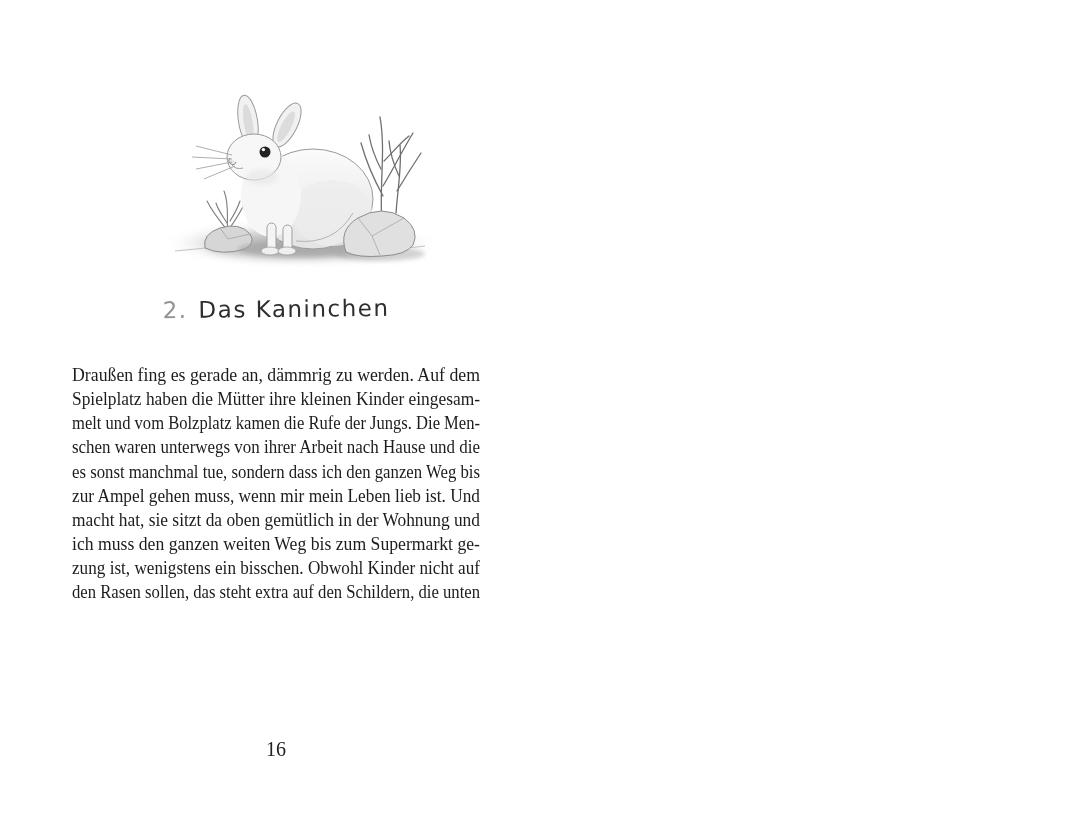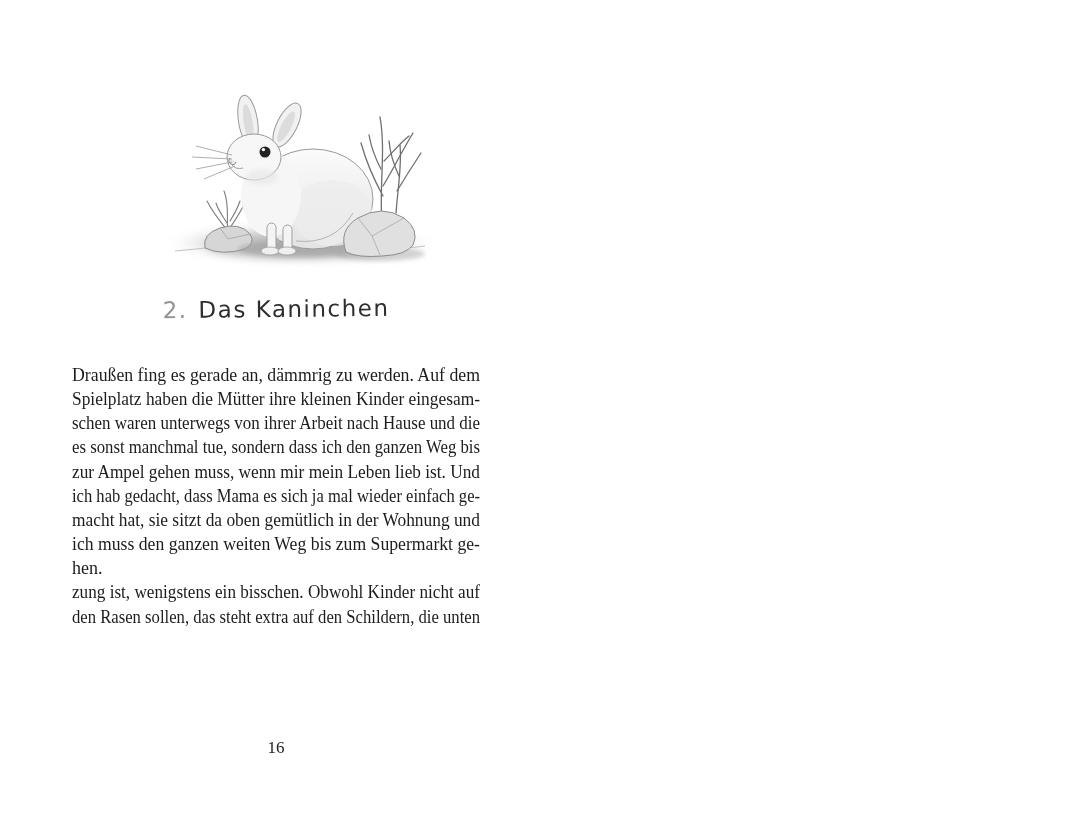--- a/index.html
+++ b/index.html
@@ -54,21 +54,21 @@
   .line { overflow: visible; }
   .li {
     display: inline-block;
     white-space: nowrap;
     transform-origin: 0 50%;
   }
 
   .page-number {
     position: absolute;
     top: 705px;
-    font-size: 17px;
+    font-size: 20px;
     text-align: center;
     color: #222222;
   }
   #pn-left  { left: 72px;  width: 408px; }
 </style>
 </head>
 <body>
 
 <div class="page" id="page-left">
 
@@ -169,27 +169,26 @@
     </svg>
   </div>
 
   <div class="chapter-title">
     <span class="chapter-number">2.</span><span class="chapter-name">Das Kaninchen</span>
   </div>
 
   <div class="text-block" id="left-text">
       <div class="line"><span class="li" style="transform: scaleX(0.987035);">Draußen fing es gerade an, dämmrig zu werden. Auf dem</span></div>
       <div class="line"><span class="li" style="transform: scaleX(0.966002);">Spielplatz haben die Mütter ihre kleinen Kinder eingesam-</span></div>
+      <div class="line"><span class="li" style="transform: scaleX(0.920149);">melt und vom Bolzplatz kamen die Rufe der Jungs. Die Men-</span></div>
       <div class="line"><span class="li" style="transform: scaleX(0.941482);">schen waren unterwegs von ihrer Arbeit nach Hause und die</span></div>
       <div class="line"><span class="li" style="transform: scaleX(0.93018);">es sonst manchmal tue, sondern dass ich den ganzen Weg bis</span></div>
       <div class="line"><span class="li" style="transform: scaleX(0.960177);">zur Ampel gehen muss, wenn mir mein Leben lieb ist. Und</span></div>
-      <div class="line"><span class="li" style="transform: scaleX(0.919275);">ich hab gedacht, dass Mama es sich ja mal wieder einfach ge-</span></div>
       <div class="line"><span class="li" style="transform: scaleX(0.965359);">macht hat, sie sitzt da oben gemütlich in der Wohnung und</span></div>
       <div class="line"><span class="li" style="transform: scaleX(0.981691);">ich muss den ganzen weiten Weg bis zum Supermarkt ge-</span></div>
-      <div class="line"><span class="li">hen.</span></div>
       <div class="line"><span class="li" style="transform: scaleX(0.953445);">zung ist, wenigstens ein bisschen. Obwohl Kinder nicht auf</span></div>
       <div class="line"><span class="li" style="transform: scaleX(0.9254);">den Rasen sollen, das steht extra auf den Schildern, die unten</span></div>
     </div>
 
   <div class="page-number" id="pn-left">16</div>
 </div>
 
 <div class="page" id="page-right">
   
   

